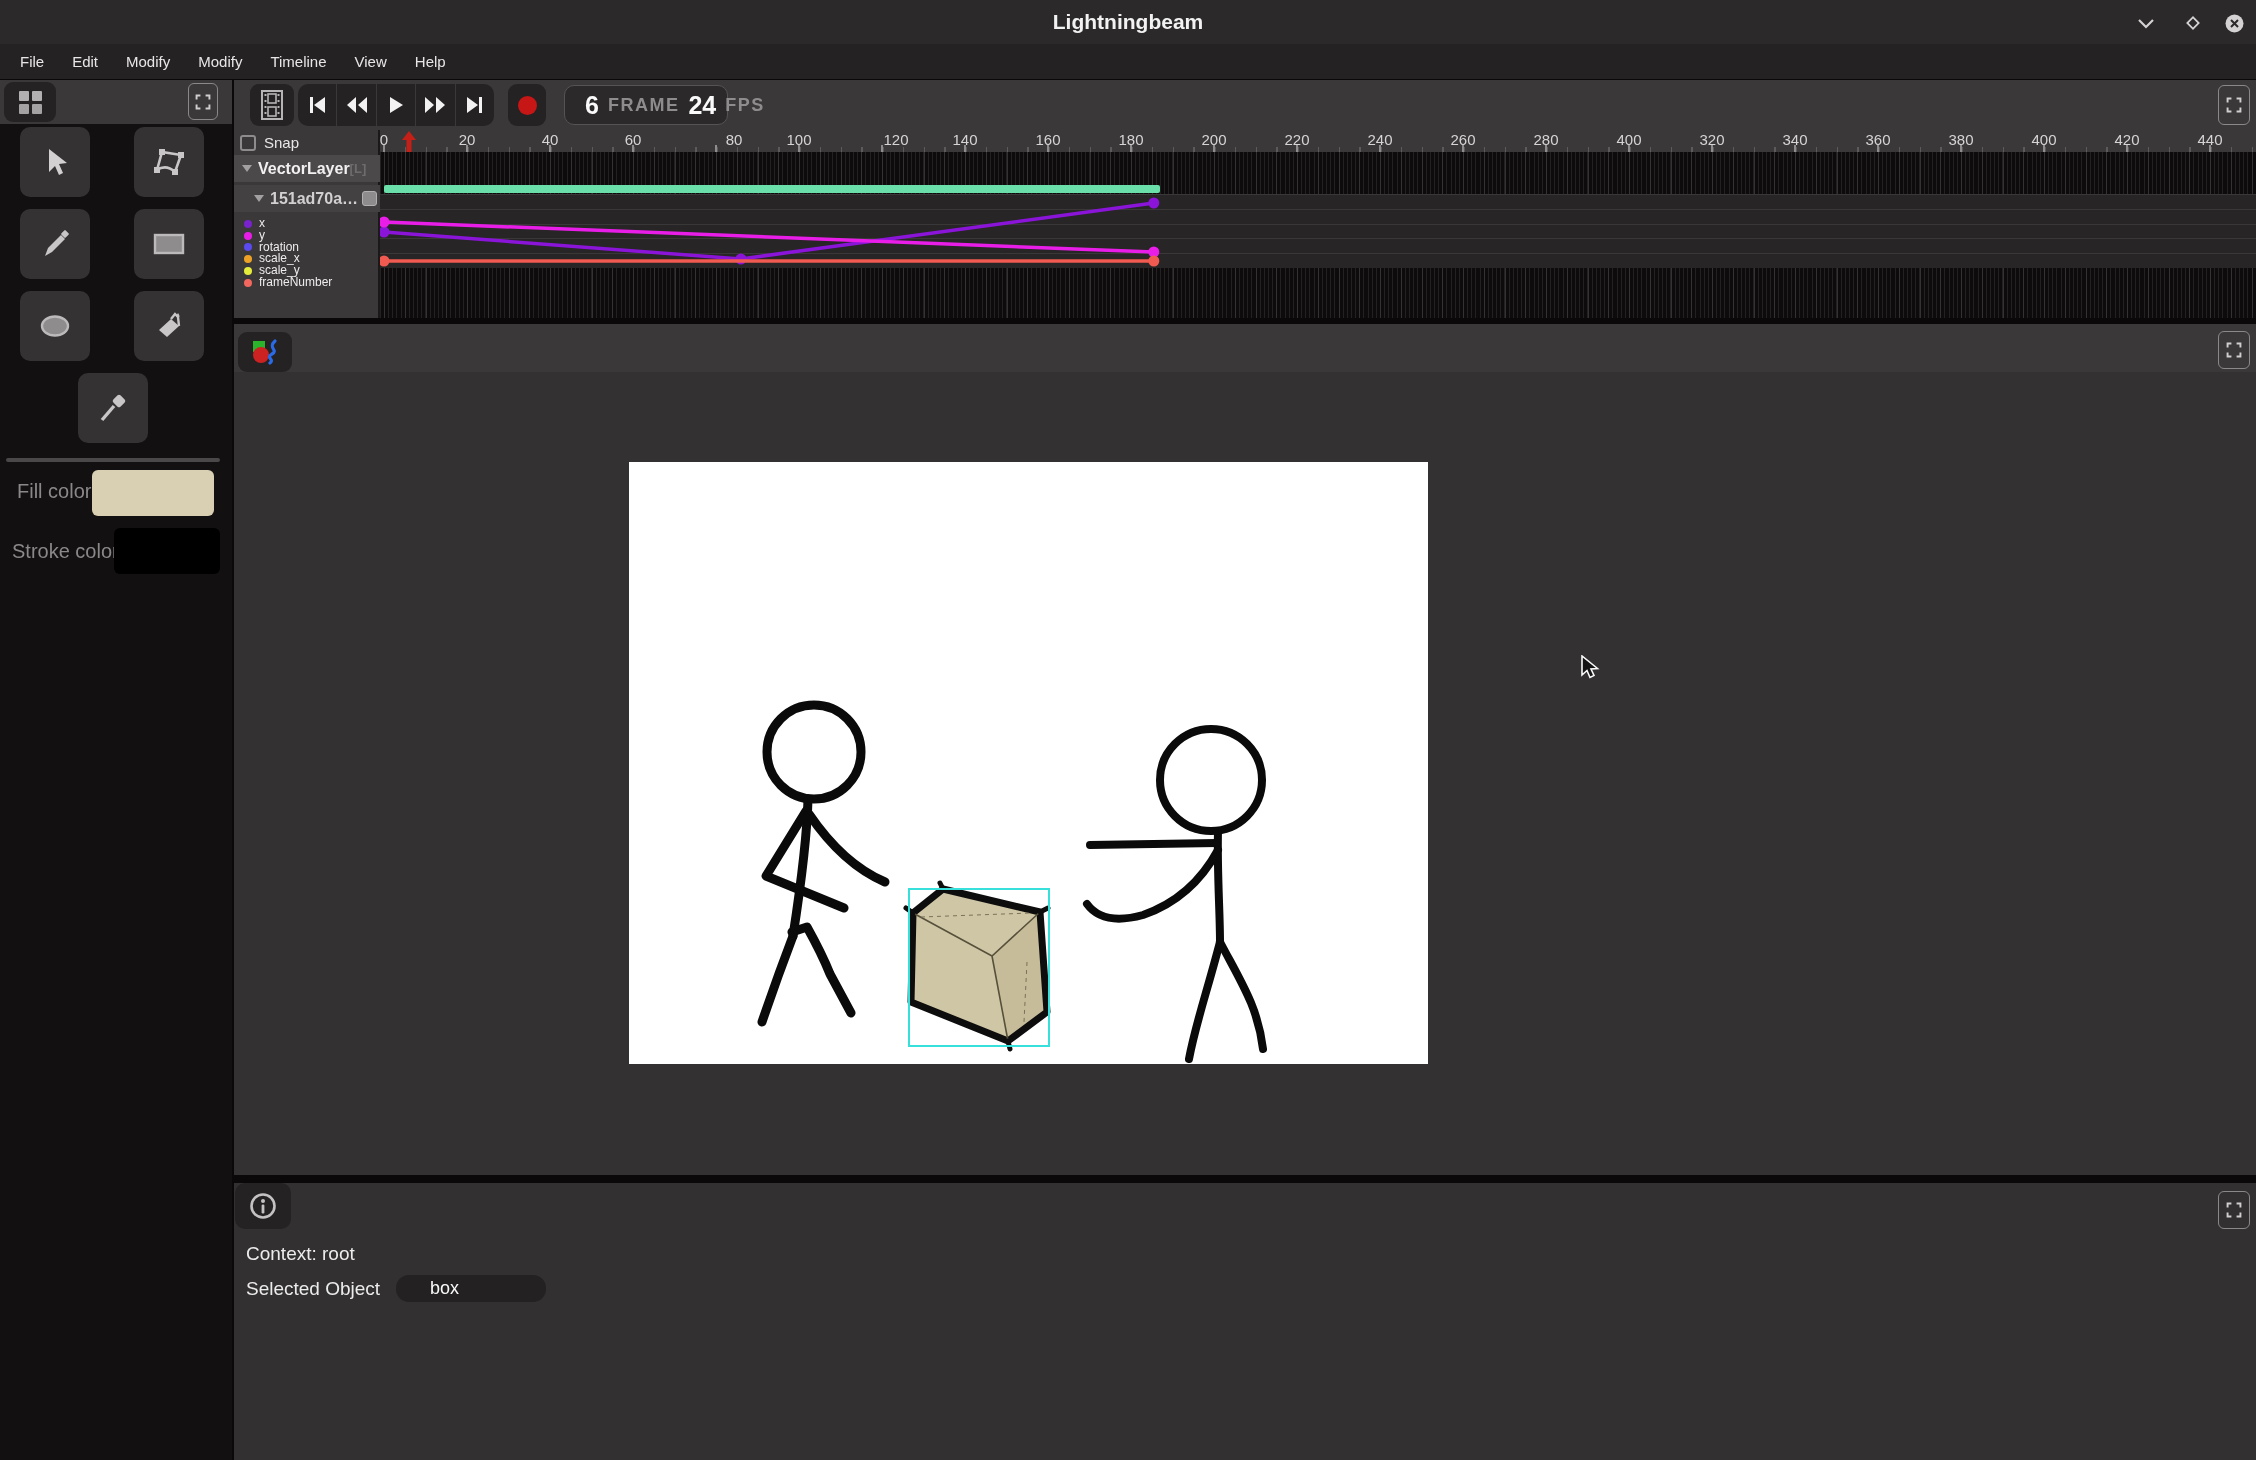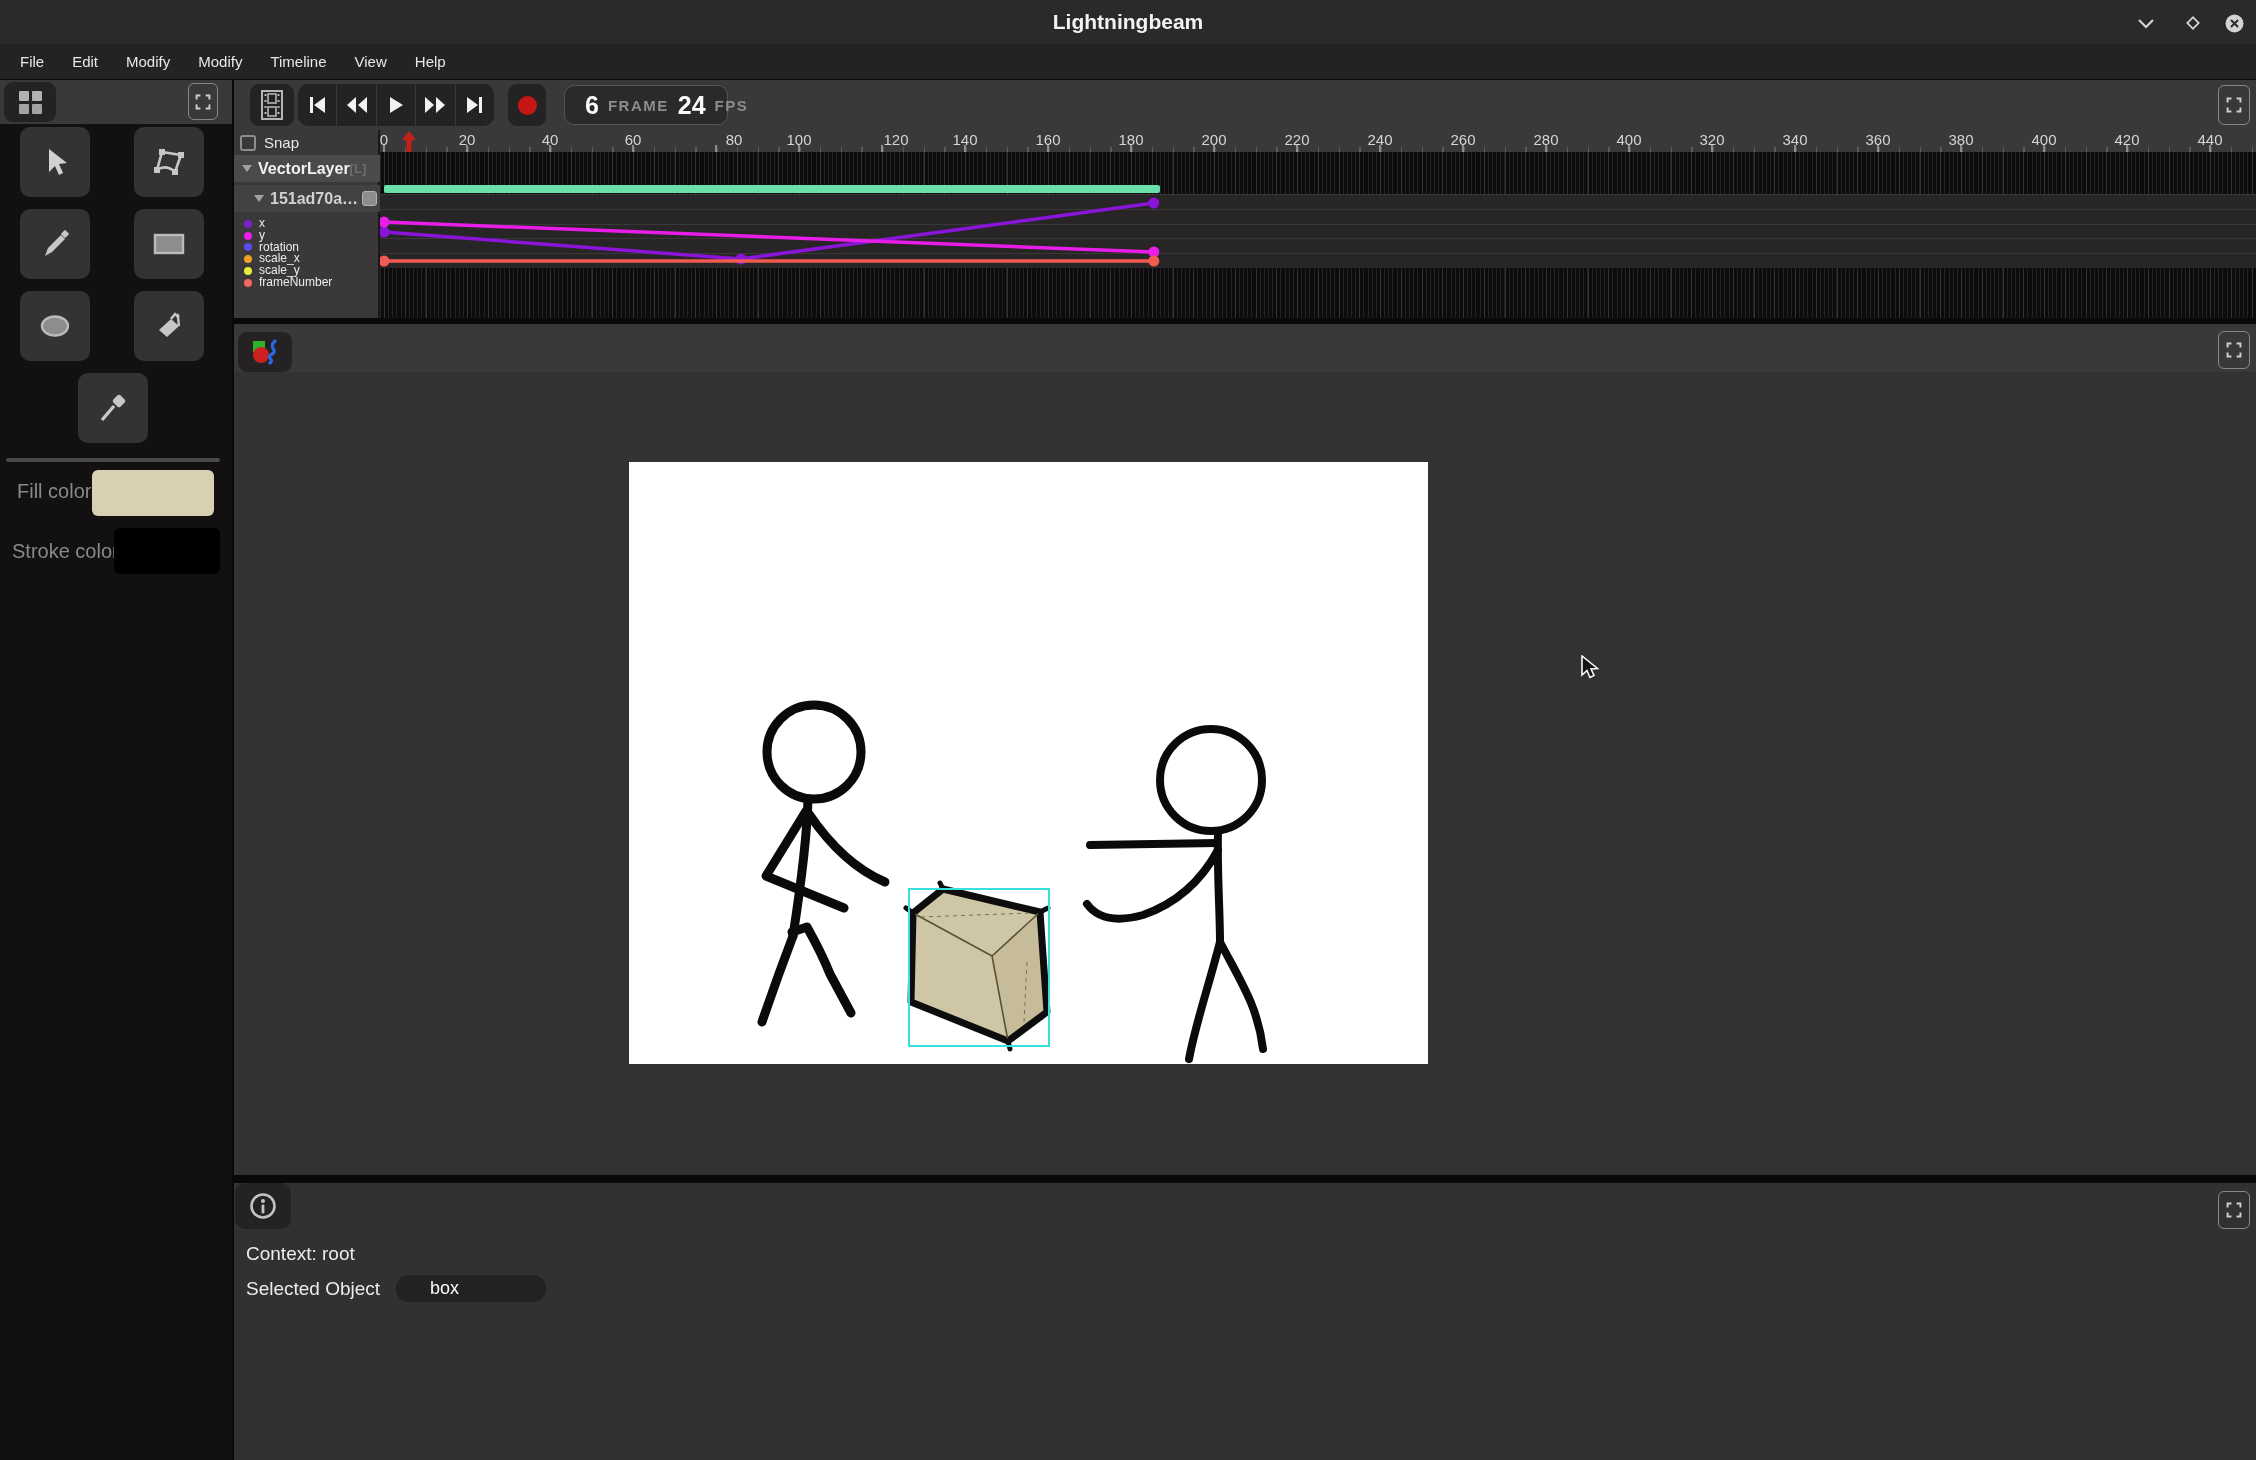--- a/index.html
+++ b/index.html
@@ -31,21 +31,21 @@
   
   #timeline-panel { left:234px; top:80px; width:2022px; height:238px; background:#3a3838; }
   #tl-toolbar { left:0; top:0; width:2022px; height:50px; }
   #playback-group { left:64px; top:4px; width:196px; height:42px; background:#242222; border-radius:10px; display:flex; overflow:hidden; }
   .pb-btn { flex:1; display:flex; align-items:center; justify-content:center; border-right:1px solid #3a3838; }
   .pb-btn:last-child { border-right:none; }
   #record-btn { left:274px; top:4px; width:38px; height:42px; }
   #record-dot { width:19px; height:19px; border-radius:50%; }
   #transport-pill { left:330px; top:5px; width:164px; height:40px; background:#2b2929; border:1px solid #555353; border-radius:10px; display:flex; align-items:center; padding-left:20px; gap:9px; }
   .tp-num { color:#fafafa; font-size:25px; font-weight:bold; }
-  .tp-lab { color:#8e8c8c; font-size:15px; font-weight:bold; letter-spacing:1.5px; }
+  .tp-lab { color:#8e8c8c; font-size:18px; font-weight:bold; letter-spacing:1.5px; }
 
   #tl-sidebar { left:0; top:50px; width:146px; height:188px; background:#3a3838; border-right:2px solid #1a1818; }
   #snap-row { left:0; top:0; width:146px; height:25px; display:flex; align-items:center; }
   #snap-checkbox { width:16px; height:16px; border:2px solid #8e8c8c; border-radius:3px; margin-left:6px; }
   #snap-label { color:#e8e6e6; font-size:15px; margin-left:8px; }
   .layer-row { left:0; width:164px; height:27px; display:flex; align-items:center; }
   #layer-row-main { top:25px; background:#4b4949; }
   #layer-row-sub  { top:55px; background:#434141; }
   .caret { width:0; height:0; border-left:5px solid transparent; border-right:5px solid transparent; border-top:7px solid #a2a0a0; }
   .layer-name { font-size:16px; font-weight:bold; color:#f2f0f0; margin-left:6px; white-space:nowrap; }

